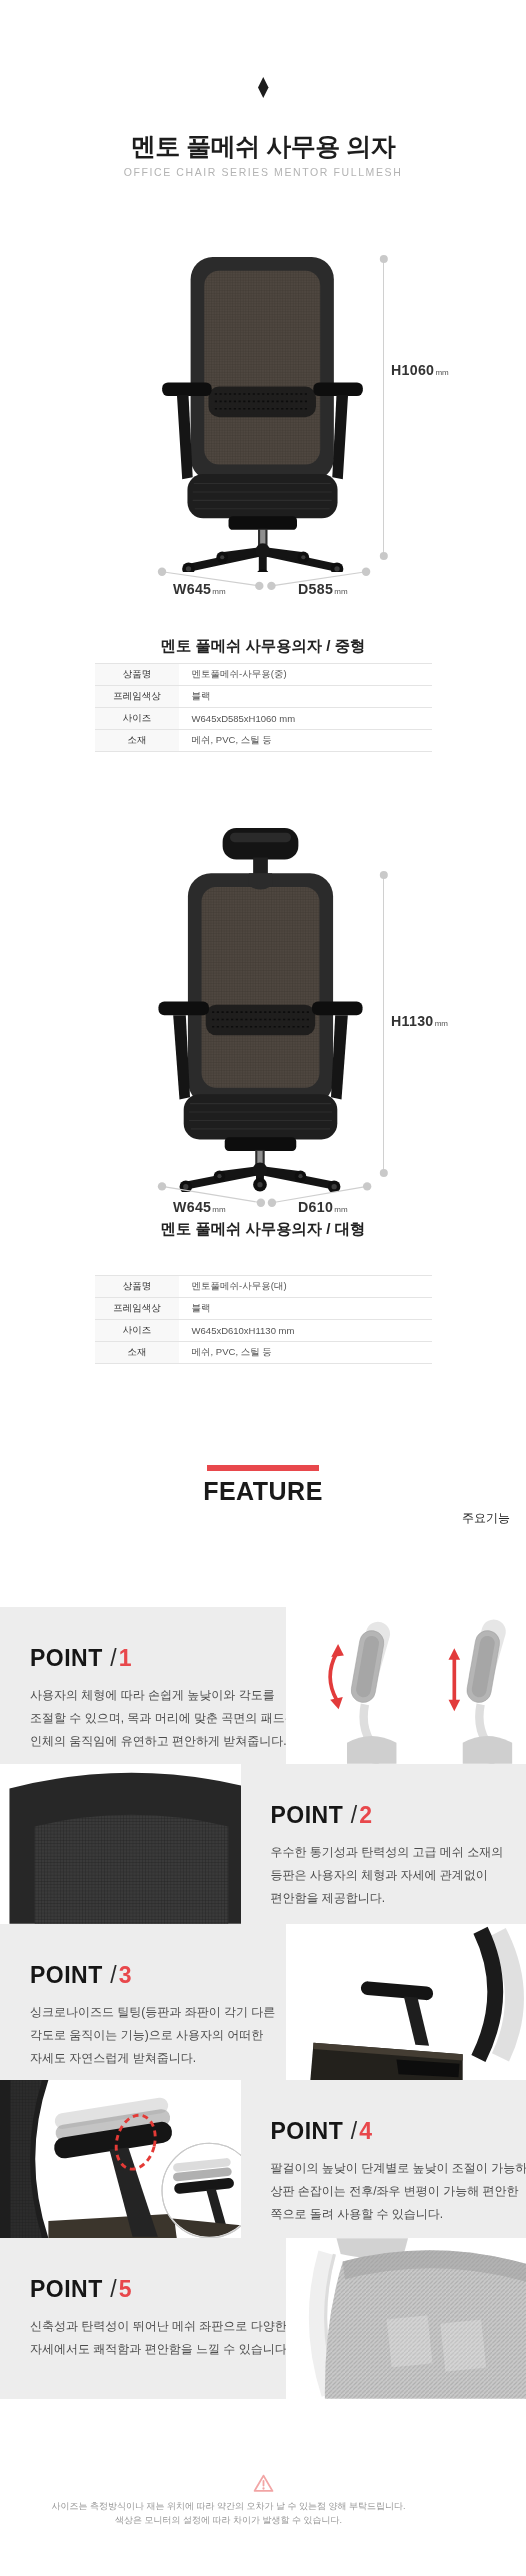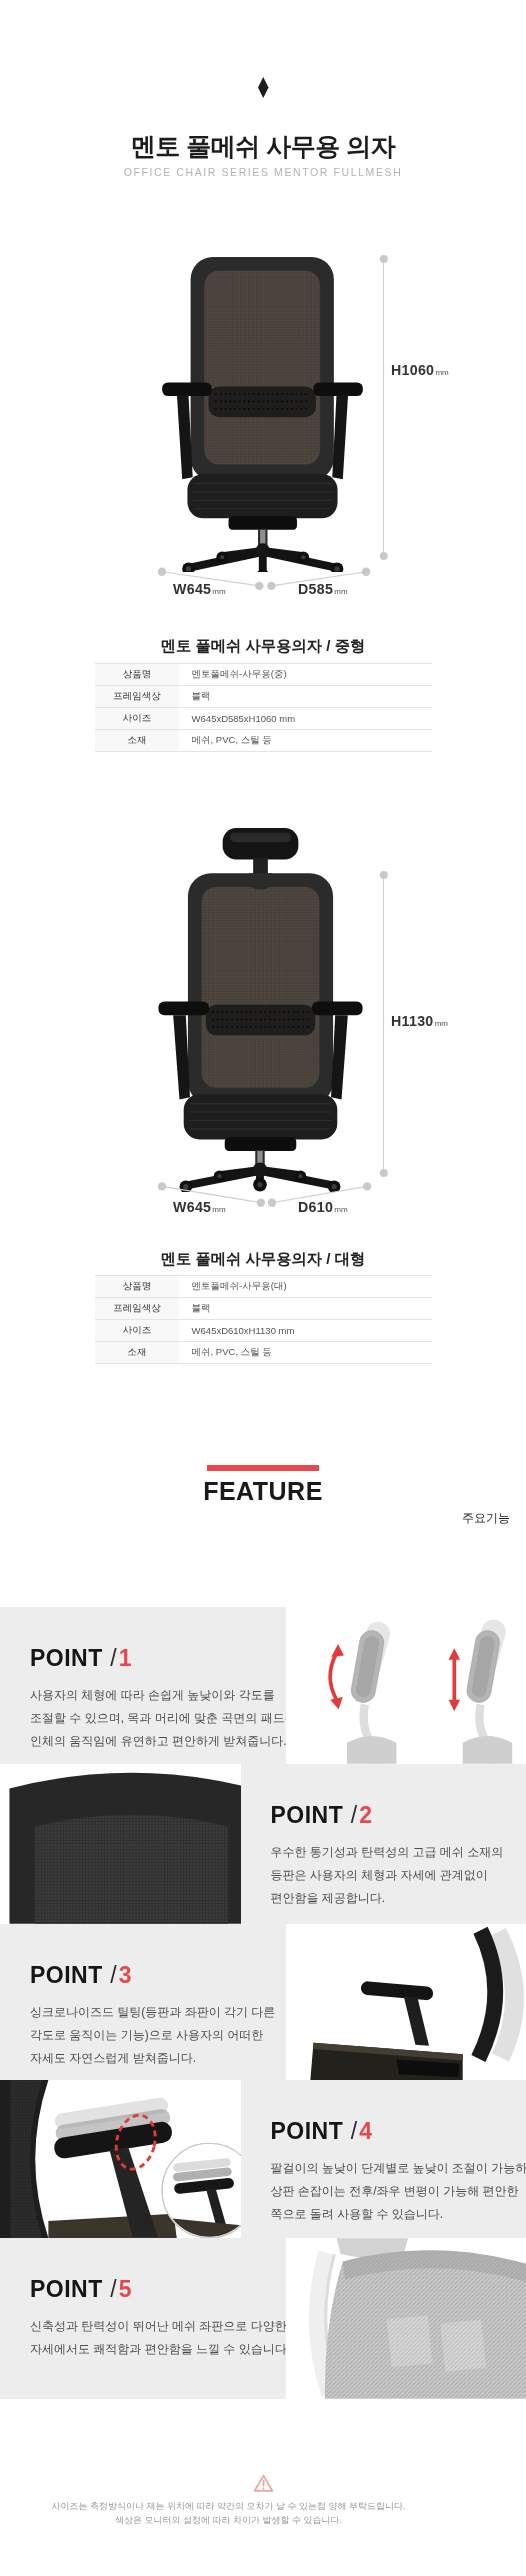--- a/index.html
+++ b/index.html
@@ -236,21 +236,21 @@
         <circle cx="698" cy="8" r="8" fill="#c9c9c9"></circle>
     </svg>
     <div class="abs dim dim-c" style="left:173px;top:404px">
       <span class="n">W645</span><span class="u">mm</span>
     </div>
     <div class="abs dim dim-c" style="left:298px;top:404px">
       <span class="n">D610</span><span class="u">mm</span>
     </div>
   </div>
 
-  <h2 class="abs sec-heading" style="top:1231px">멘토 풀메쉬 사무용의자 / 대형</h2>
+  <h2 class="abs sec-heading" style="top:1201px">멘토 풀메쉬 사무용의자 / 대형</h2>
 
   <div class="abs ptable" style="top:1270px">
     <div class="trow">
       <div class="tlabel">상품명</div>
       <div class="tvalue">멘토풀메쉬-사무용(대)</div>
     </div>
     <div class="trow">
       <div class="tlabel">프레임색상</div>
       <div class="tvalue">블랙</div>
     </div>

